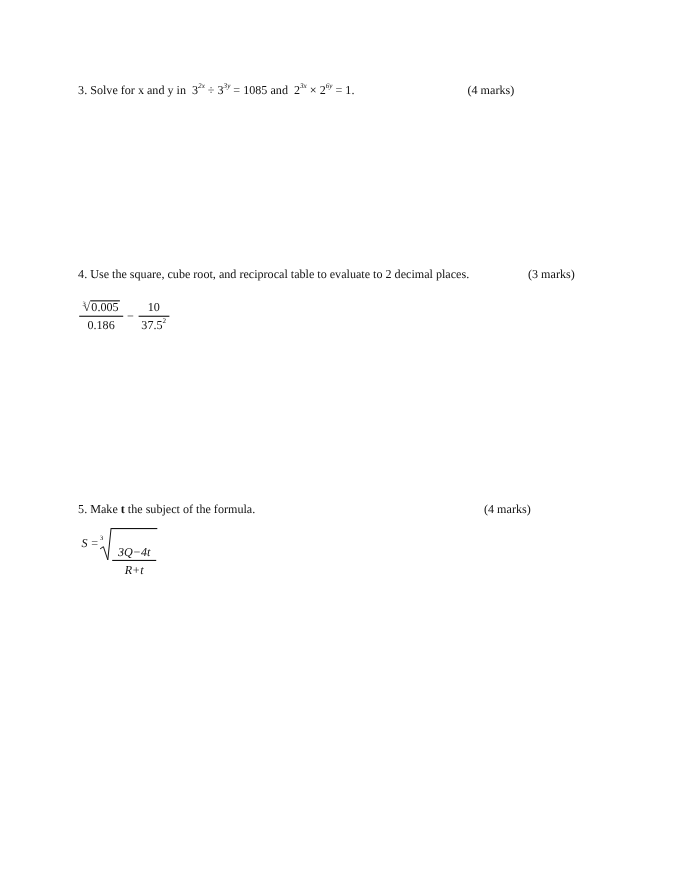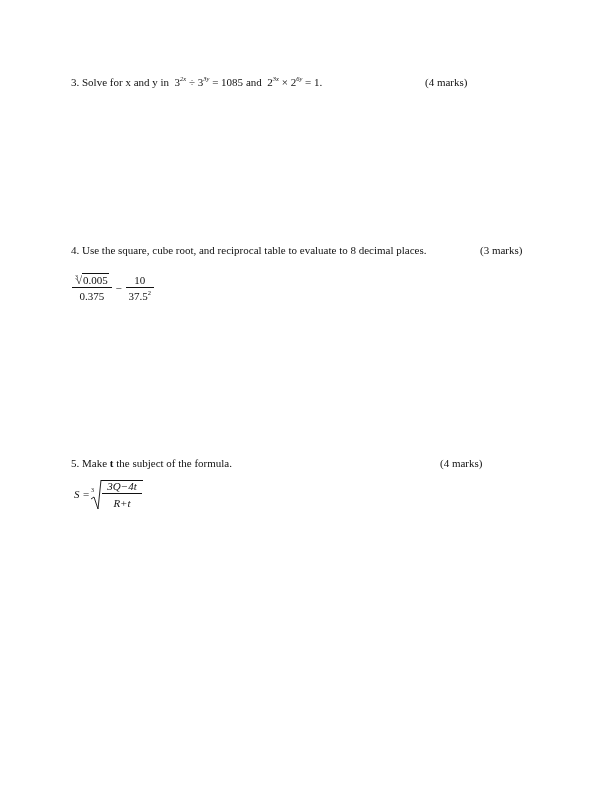--- a/index.html
+++ b/index.html
@@ -34,28 +34,28 @@
     &nbsp;<span>2</span><sup>3x</sup>
     <span>×</span>
     <span>2</span><sup>6y</sup>
     <span>= 1.</span>
   </span>
 </div>
 <div class="abs q-line" style="left:425px; top:75px;">(4 marks)</div>
 
 <div class="abs q-line" style="left:71px; top:243px;">
   <span>4.</span>
-  <span>Use the square, cube root, and reciprocal table to evaluate to 8 decimal places.</span>
+  <span>Use the square, cube root, and reciprocal table to evaluate to 2 decimal places.</span>
 </div>
 <div class="abs q-line" style="left:480px; top:243px;">(3 marks)</div>
 
 <div class="abs math" style="left:72px; top:274px;">
   <span class="frac">
     <span class="num"><span class="root-idx">3</span>√<span class="radicand">0.005</span></span>
-    <span class="den">0.375</span>
+    <span class="den">0.186</span>
   </span>
   <span style="vertical-align:middle; margin:0 1px;">−</span>
   <span class="frac">
     <span class="num">10</span>
     <span class="den"><span>37.5</span><sup style="font-style:normal">2</sup></span>
   </span>
 </div>
 
 <div class="abs q-line" style="left:71px; top:456px;text-align:center;">
   <span>5.</span>
@@ -66,17 +66,17 @@
 <div class="abs q-line" style="left:440px; top:456px;">(4 marks)</div>
 
 <div class="abs math" style="left:74px; top:477px; height:36px;">
   <span class="it" style="position:absolute; left:0; top:11px;">S</span>
   <span style="position:absolute; left:9px; top:11px;">=</span>
   <span style="position:absolute; left:17px; top:10px; font-size:6px;">3</span>
   <svg style="position:absolute; left:16px; top:2px;" width="12" height="32">
     <polyline points="1,20 4,18 8,30 11,1" fill="none" stroke="#111" stroke-width="0.9"></polyline>
   </svg>
   <span style="position:absolute; left:27px; top:3px; width:42px; border-top:1px solid #111;"></span>
-  <span class="frac it" style="position:absolute; left:28px; top:3px; width:40px;">
+  <span class="frac it" style="position:absolute; left:28px; top:19px; width:40px;">
     <span class="num" style="padding:0 2px 1px 2px;">3Q−4t</span>
     <span class="den" style="padding-top:3px;">R+t</span>
   </span>
 </div>
 
 </body></html>

